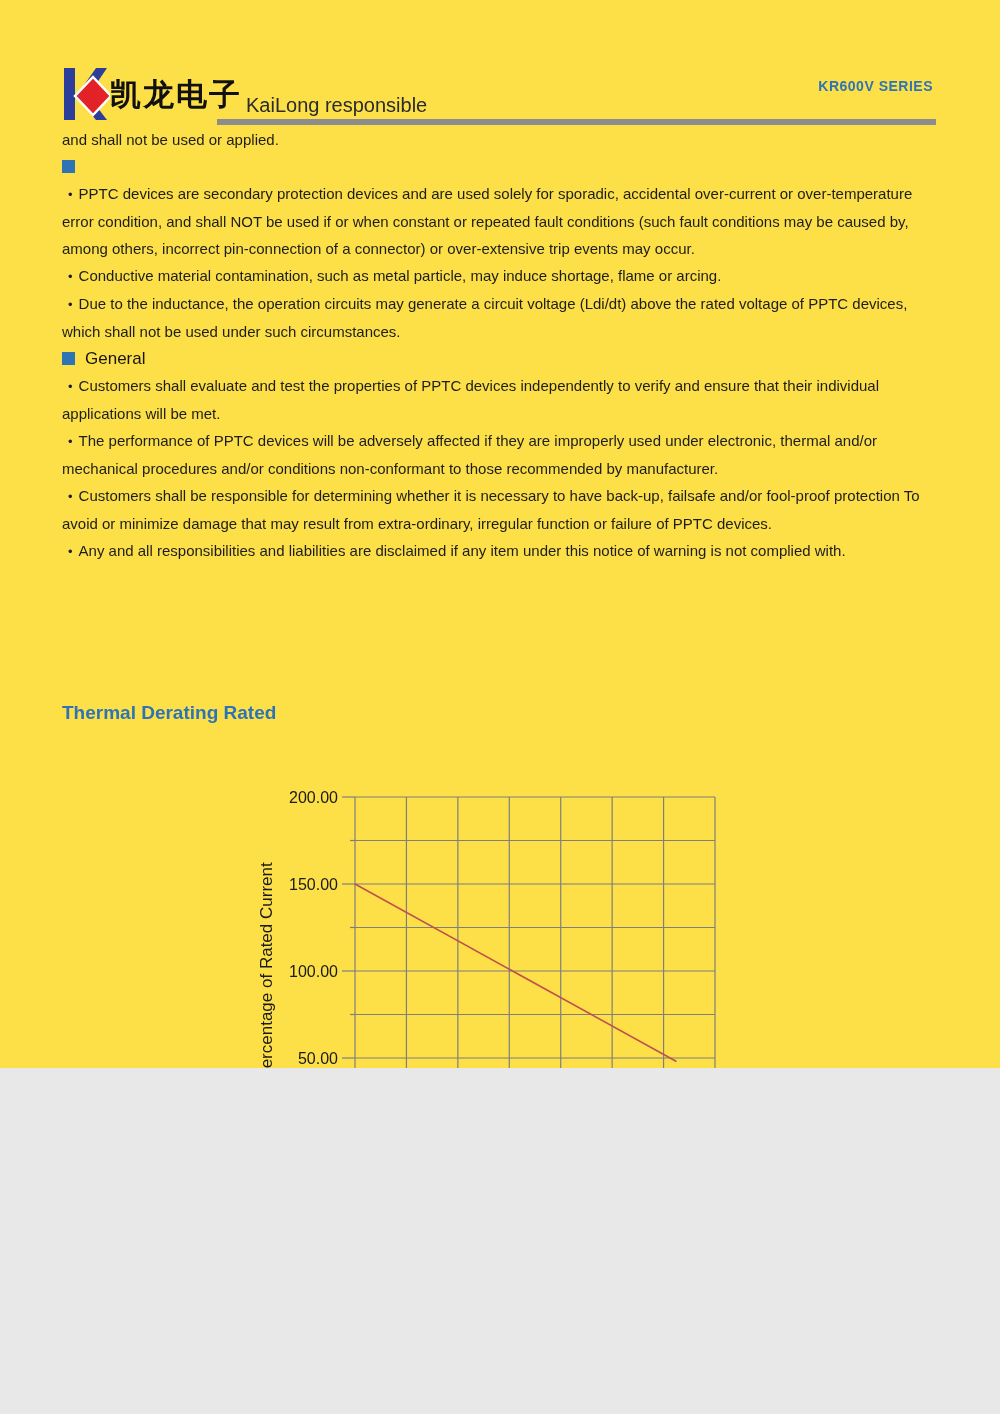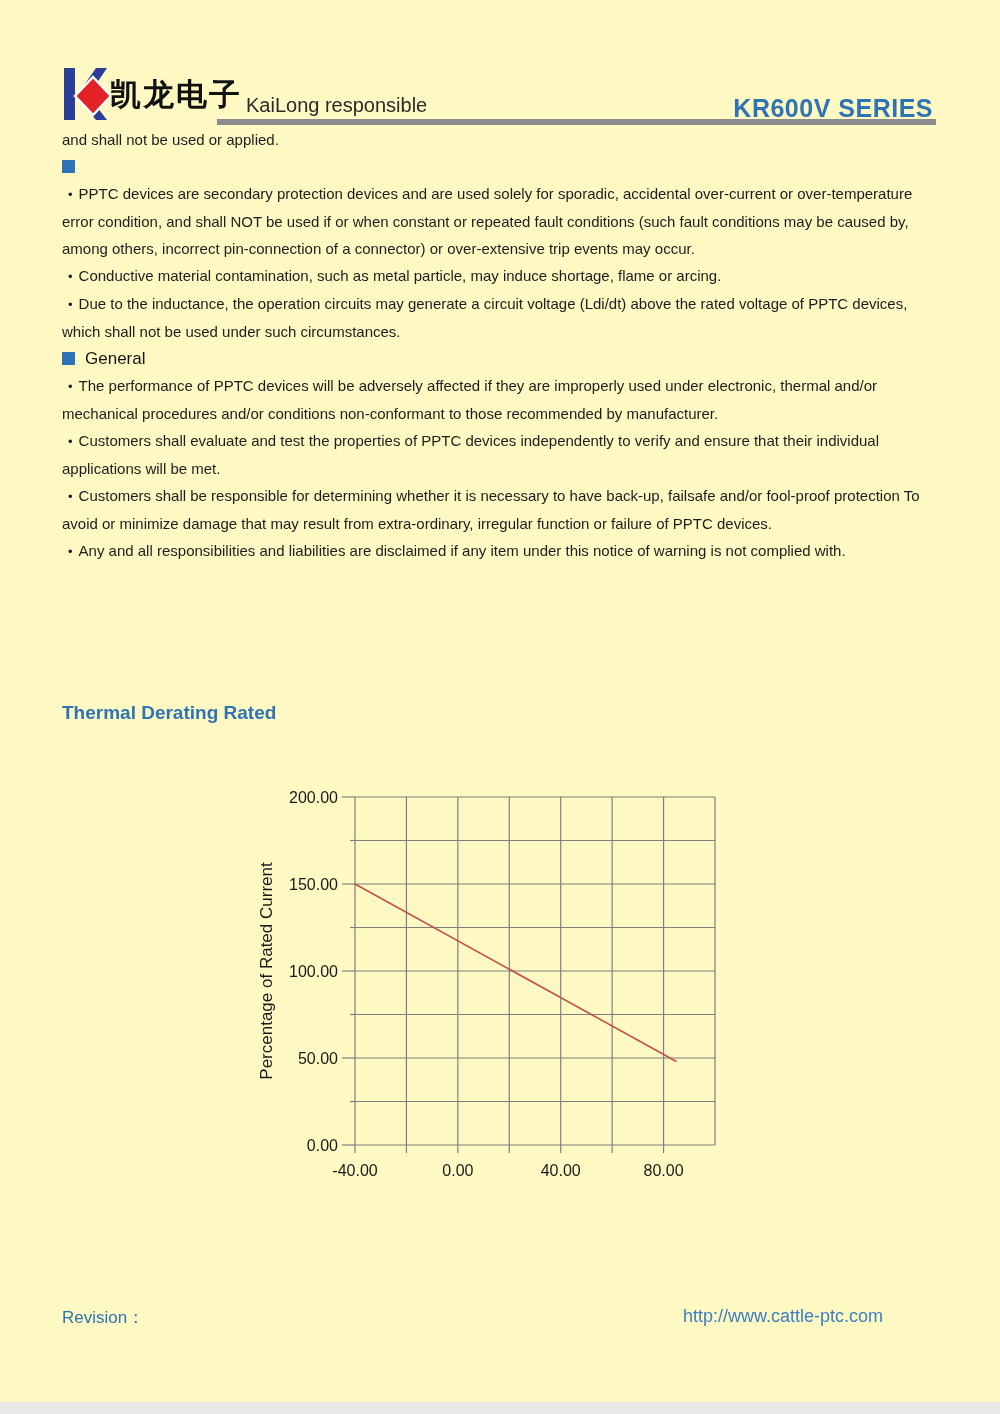--- a/index.html
+++ b/index.html
@@ -1,35 +1,35 @@
 <!DOCTYPE html>
 <html><head>
 <meta charset="utf-8">
 <style>
   * { margin:0; padding:0; box-sizing:border-box; }
   html,body { background:#e8e8e8; }
   .page {
-    position:relative; width:1000px; height:1402px; margin:0 auto;
-    background:#fef9c3; overflow:hidden;
+    position:relative; width:1000px; height:1068px; margin:0 auto;
+    background:#fde047; overflow:hidden;
     font-family:"Liberation Sans", sans-serif; color:#1d1d1d;
   }
   
   .logo-svg { position:absolute; left:60px; top:64px; }
   .brand-cn {
     position:absolute; left:110px; top:74px;
     font-family:"DejaVu Sans", sans-serif; font-weight:bold;
     font-size:31px; letter-spacing:2px; color:#111;
   }
   .brand-en {
     position:absolute; left:246px; top:94px;
     font-size:20px; color:#2b2b2b;
   }
   .series-title {
-    position:absolute; right:67px; top:94px;
-    font-size:25px; font-weight:bold; color:#2e74b5; letter-spacing:0.5px;
+    position:absolute; right:67px; top:78px;
+    font-size:14px; font-weight:bold; color:#2e74b5; letter-spacing:0.5px;
   }
   .header-rule {
     position:absolute; left:217px; top:119px; width:719px; height:6px;
     background:#8c8c8c;
   }
   
   .content {
     position:absolute; left:62px; top:126px; width:878px;
     font-size:15px; line-height:27px; color:#1d1d1d;
   }
@@ -81,22 +81,22 @@
         <div class="section-heading">
           <span class="sq"></span>
         </div>
         <p class="bullet-p"><span class="b">•</span>PPTC devices are secondary protection devices and are used solely for sporadic, accidental over-current or over-temperature error condition, and shall NOT be used if or when constant or repeated fault conditions (such fault conditions may be caused by, among others, incorrect pin-connection of a connector) or over-extensive trip events may occur.</p>
         <p class="bullet-p"><span class="b">•</span>Conductive material contamination, such as metal particle, may induce shortage, flame or arcing.</p>
         <p class="bullet-p"><span class="b">•</span>Due to the inductance, the operation circuits may generate a circuit voltage (Ldi/dt) above the rated voltage of PPTC devices, which shall not be used under such circumstances.</p>
         <div class="section-heading">
           <span class="sq"></span>
           <span>General</span>
         </div>
+        <p class="bullet-p"><span class="b">•</span>Customers shall evaluate and test the properties of PPTC devices independently to verify and ensure that their individual applications will be met.</p>
         <p class="bullet-p"><span class="b">•</span>The performance of PPTC devices will be adversely affected if they are improperly used under electronic, thermal and/or mechanical procedures and/or conditions non-conformant to those recommended by manufacturer.</p>
-        <p class="bullet-p"><span class="b">•</span>Customers shall evaluate and test the properties of PPTC devices independently to verify and ensure that their individual applications will be met.</p>
         <p class="bullet-p"><span class="b">•</span>Customers shall be responsible for determining whether it is necessary to have back-up, failsafe and/or fool-proof protection To avoid or minimize damage that may result from extra-ordinary, irregular function or failure of PPTC devices.</p>
         <p class="bullet-p"><span class="b">•</span>Any and all responsibilities and liabilities are disclaimed if any item under this notice of warning is not complied with.</p>
       </div>
   </div>
 
   <div class="chart-title">Thermal Derating Rated</div>
   <div class="chart-wrap" id="chart"><svg width="500" height="420">
         <line x1="105" y1="17" x2="105" y2="365" stroke="#7f7f7f" stroke-width="1.2"></line>
         <line x1="156.42857142857142" y1="17" x2="156.42857142857142" y2="365" stroke="#7f7f7f" stroke-width="1.2"></line>
         <line x1="207.85714285714283" y1="17" x2="207.85714285714283" y2="365" stroke="#7f7f7f" stroke-width="1.2"></line>

